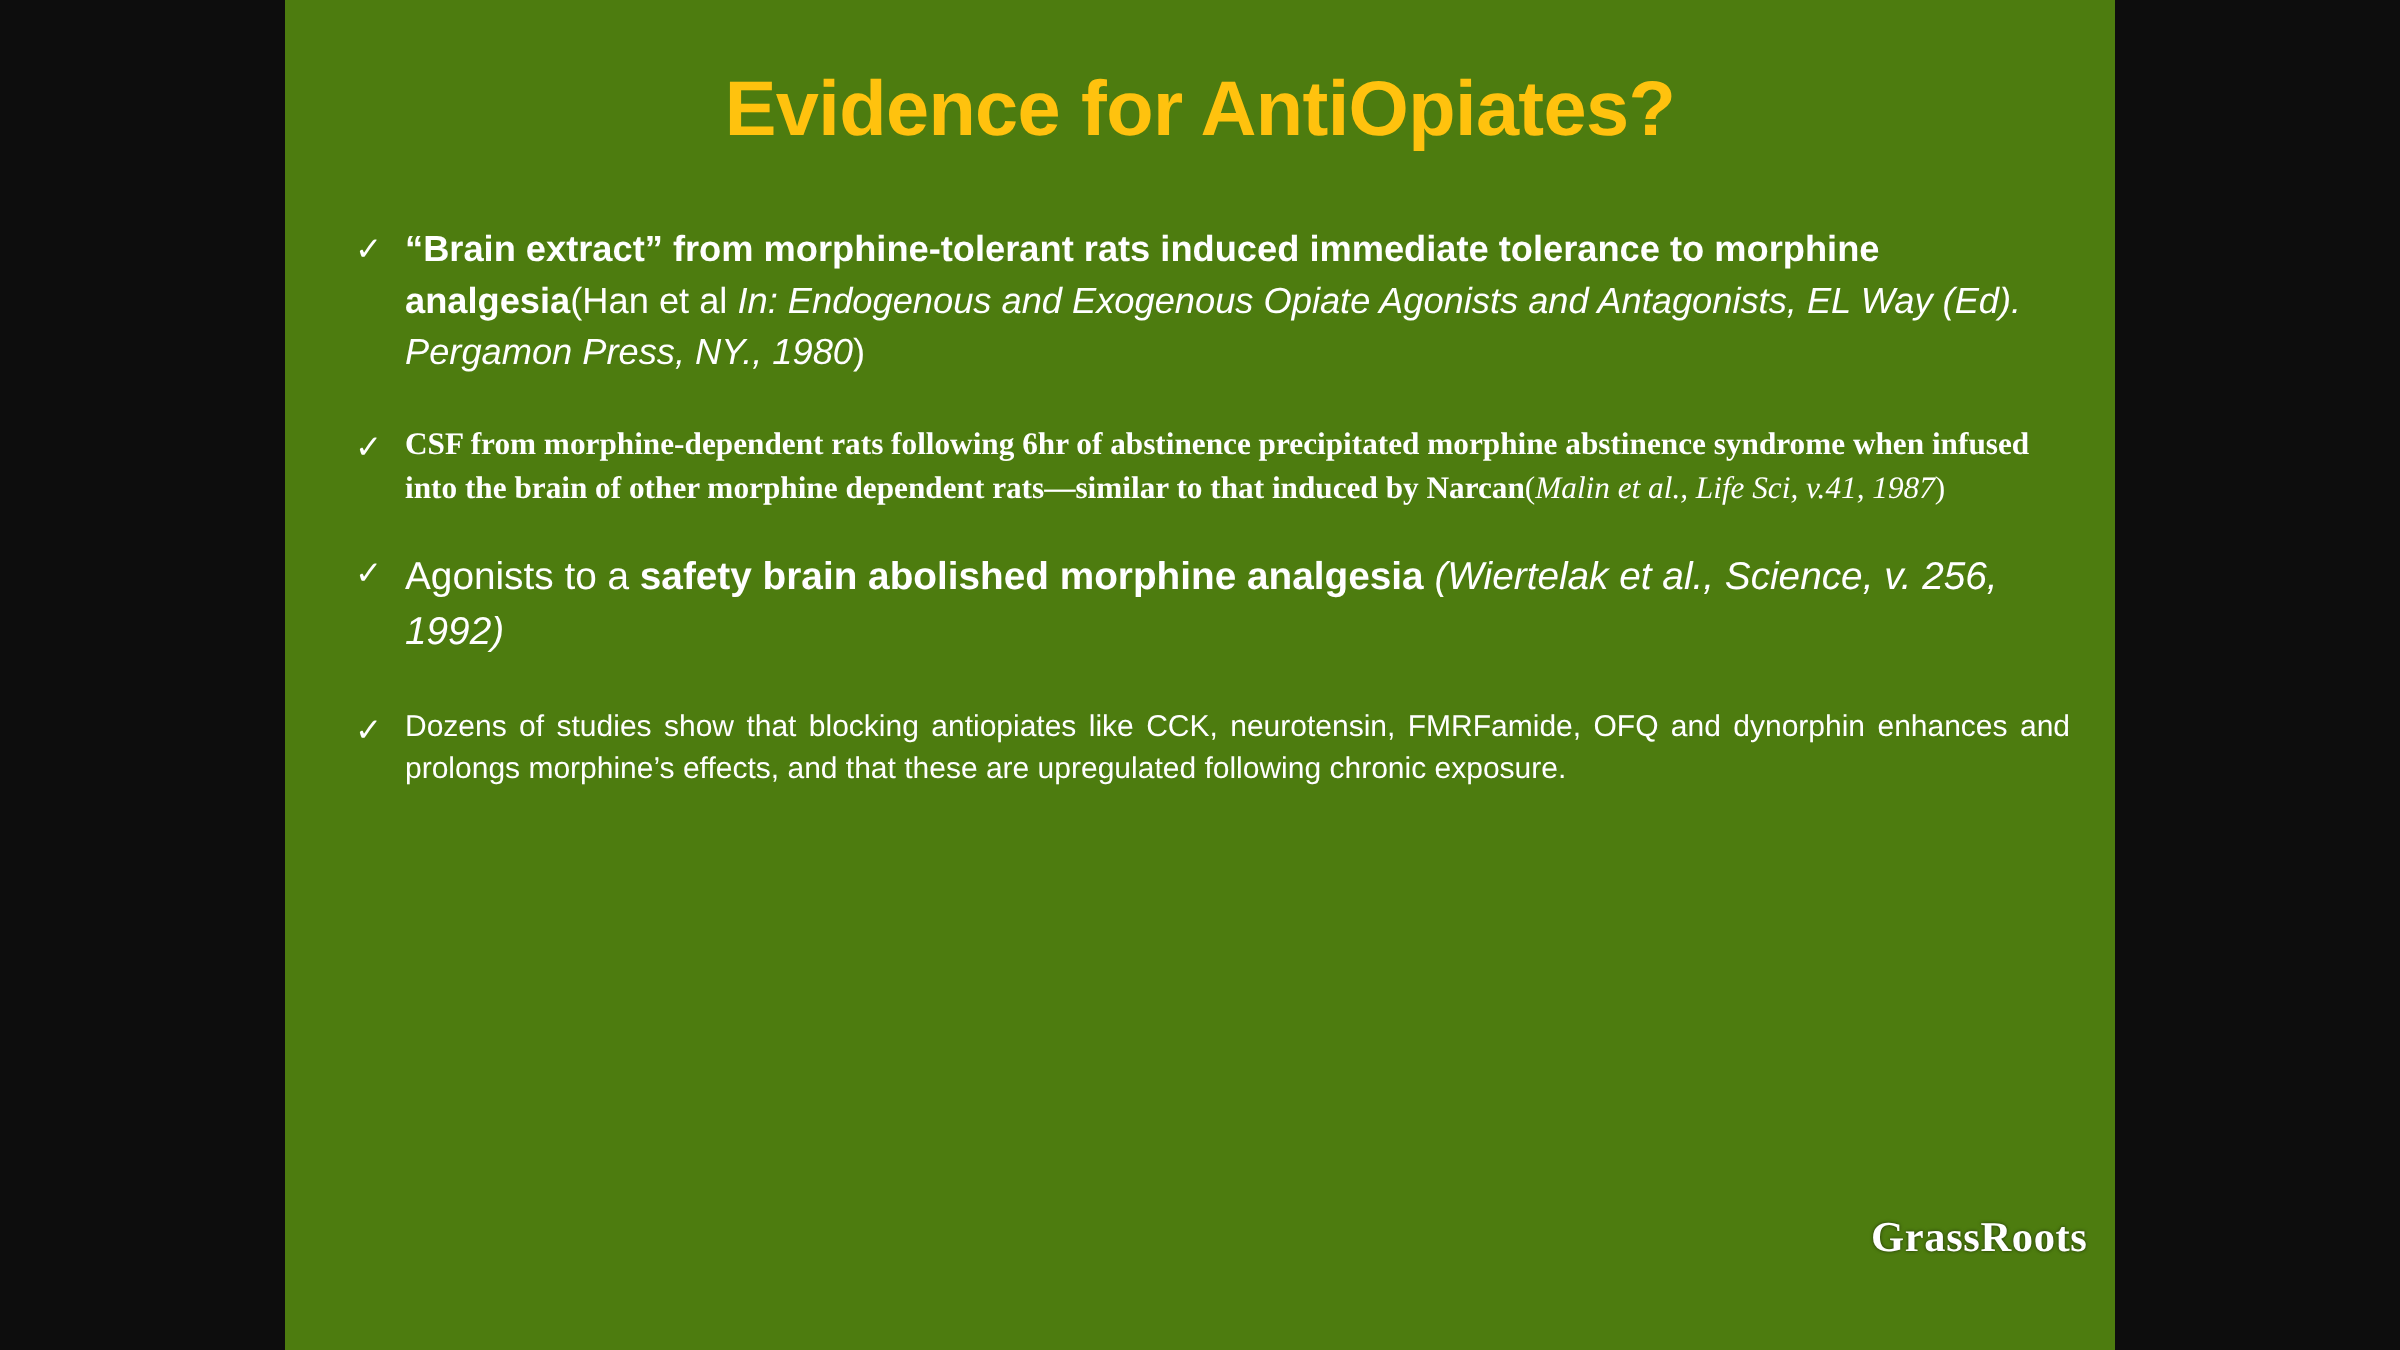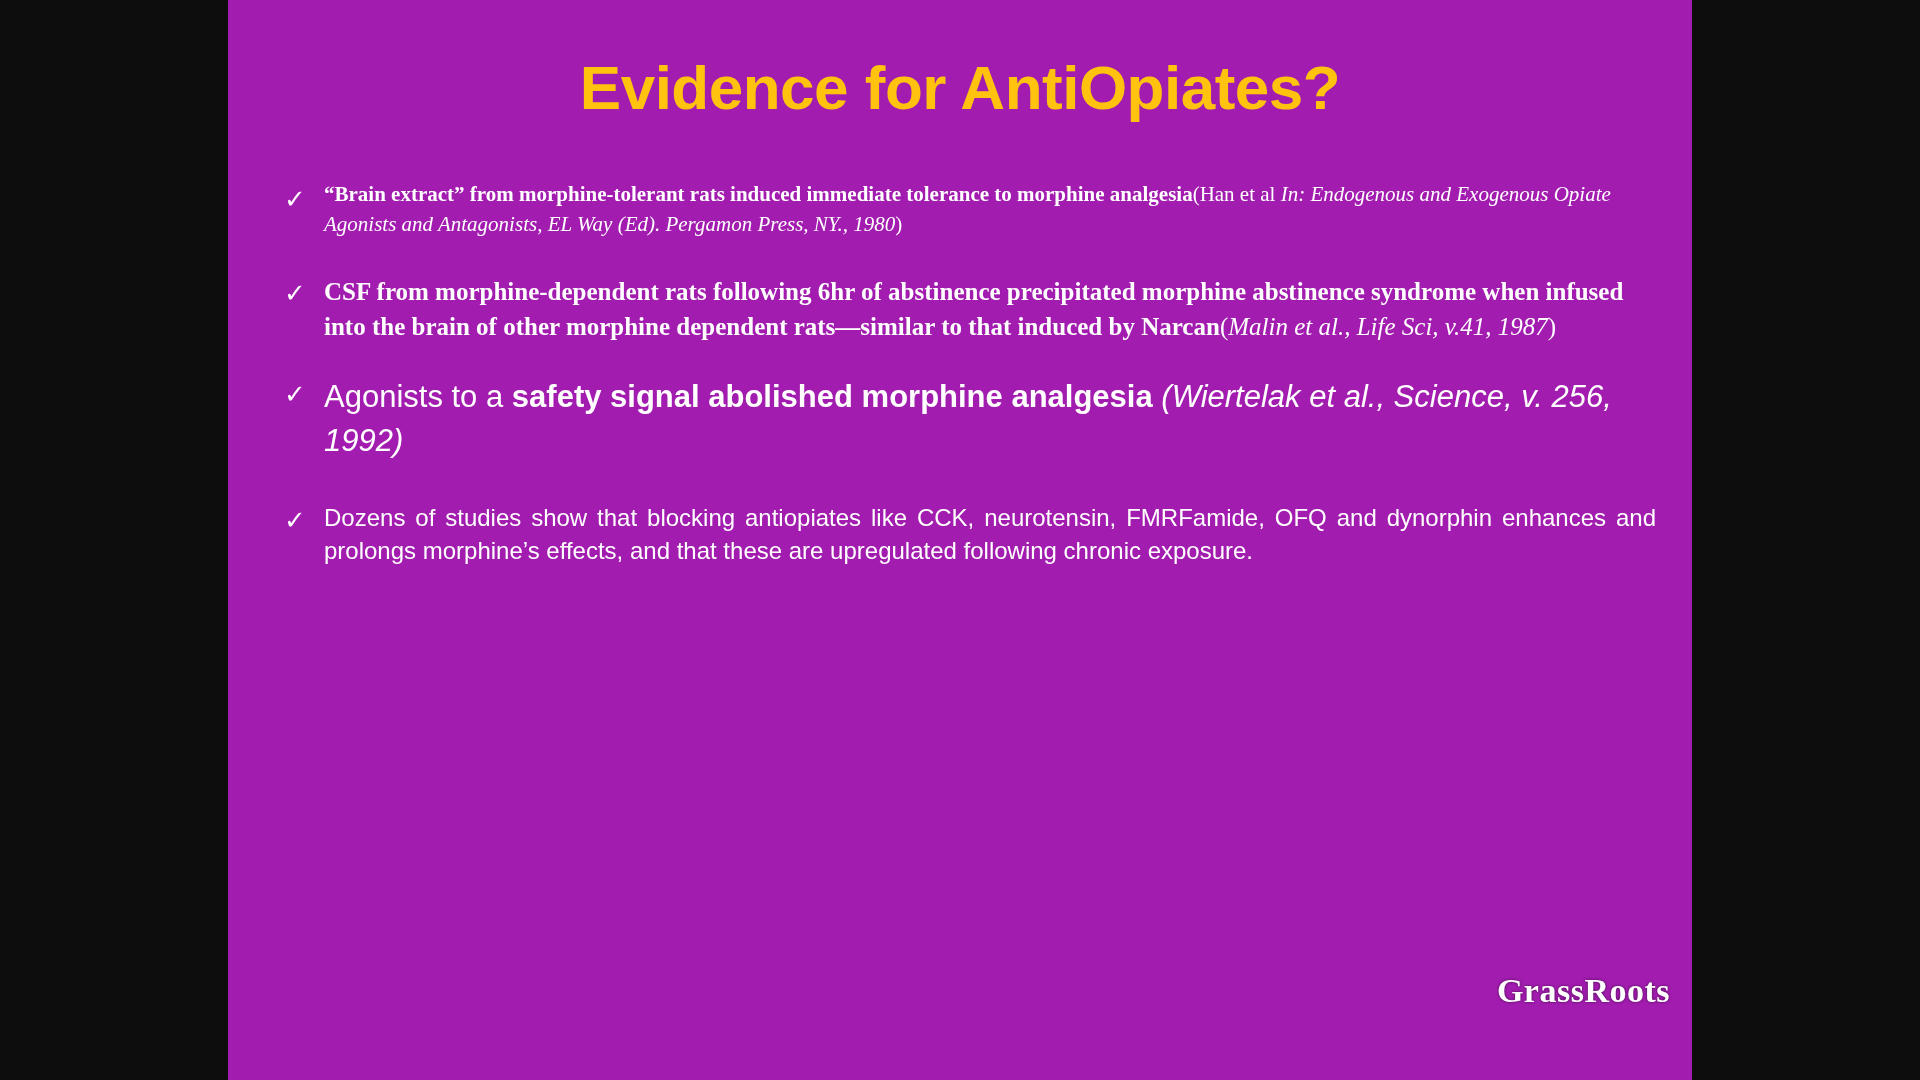--- a/index.html
+++ b/index.html
@@ -18,21 +18,21 @@
     width: 1920px;
     height: 1080px;
     background: #0d0d0d;
   }
   .slide {
     position: absolute;
     left: 228px;
     top: 0px;
     width: 1464px;
     height: 1080px;
-    background: #a21caf;
+    background: #4d7c0f;
     overflow: hidden;
   }
   .slide-title {
     position: absolute;
     left: 0;
     top: 52px;
     width: 100%;
     text-align: center;
     color: #ffc20e;
     font-size: 62px;
@@ -69,21 +69,21 @@
   .bold {
     font-weight: bold;
   }
   .cite {
     font-style: italic;
     font-weight: normal;
   }
   .reg {
     font-weight: normal;
   }
-  .b1 .b-text { font-size: 21px; font-family: Liberation Serif, serif; }
+  .b1 .b-text { font-size: 29px; }
   .b2 { margin-top: 34px; }
   .b2 .b-text { font-size: 25px; font-family: Liberation Serif, serif; }
   .b3 { margin-top: 30px; }
   .b3 .b-text { font-size: 31px; }
   .b4 { margin-top: 38px; }
   .b4 .b-text { font-size: 24px; line-height: 1.38; text-align: justify; }
   .watermark {
     position: absolute;
     right: 22px;
     bottom: 70px;
@@ -123,21 +123,21 @@
         <span class="b-text"><span class="bold">“Brain extract” from morphine-tolerant rats induced immediate tolerance to morphine analgesia</span><span class="reg">(Han et al </span><span class="cite">In: Endogenous and Exogenous Opiate Agonists and Antagonists, EL Way (Ed). Pergamon Press, NY., 1980</span><span class="reg">)</span></span>
       </div>
 
       <div class="bullet b2">
         <span class="check">✓</span>
         <span class="b-text"><span class="bold">CSF from morphine-dependent rats following 6hr of abstinence precipitated morphine abstinence syndrome when infused into the brain of other morphine dependent rats—similar to that induced by Narcan</span><span class="reg">(</span><span class="cite">Malin et al., Life Sci, v.41, 1987</span><span class="reg">)</span></span>
       </div>
 
       <div class="bullet b3">
         <span class="check">✓</span>
-        <span class="b-text"><span class="reg">Agonists to a </span><span class="bold">safety signal abolished morphine analgesia</span> <span class="cite">(Wiertelak et al., Science, v. 256, 1992)</span></span>
+        <span class="b-text"><span class="reg">Agonists to a </span><span class="bold">safety brain abolished morphine analgesia</span> <span class="cite">(Wiertelak et al., Science, v. 256, 1992)</span></span>
       </div>
 
       <div class="bullet b4">
         <span class="check">✓</span>
         <span class="b-text"><span class="reg">Dozens of studies show that blocking antiopiates like CCK, neurotensin, FMRFamide, OFQ and dynorphin enhances and prolongs morphine’s effects, and that these are upregulated following chronic exposure.</span></span>
       </div>
 
     </div>
 
     <div class="watermark">GrassRoots</div>

